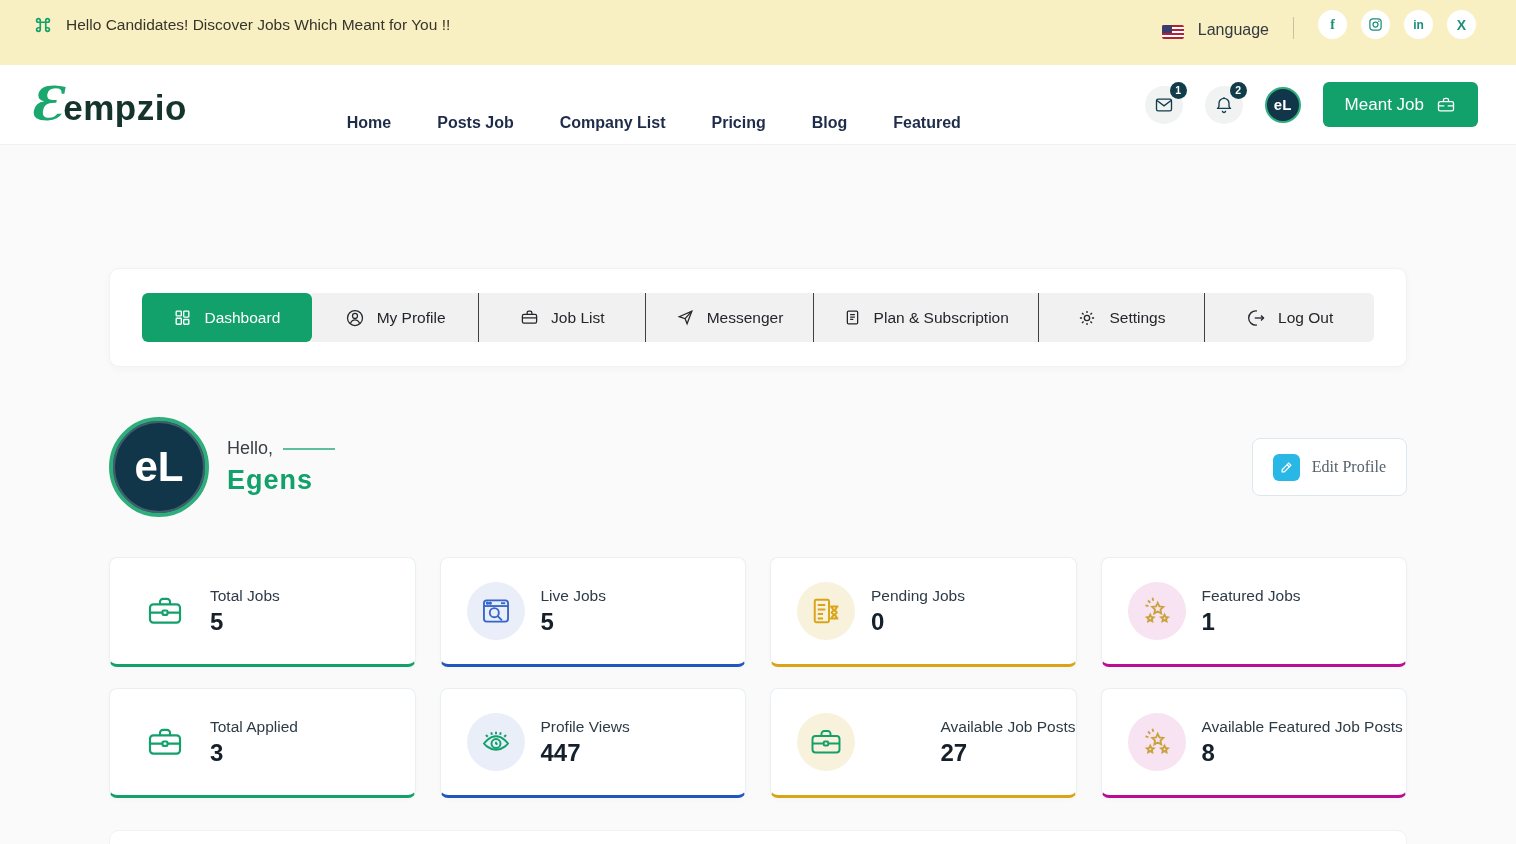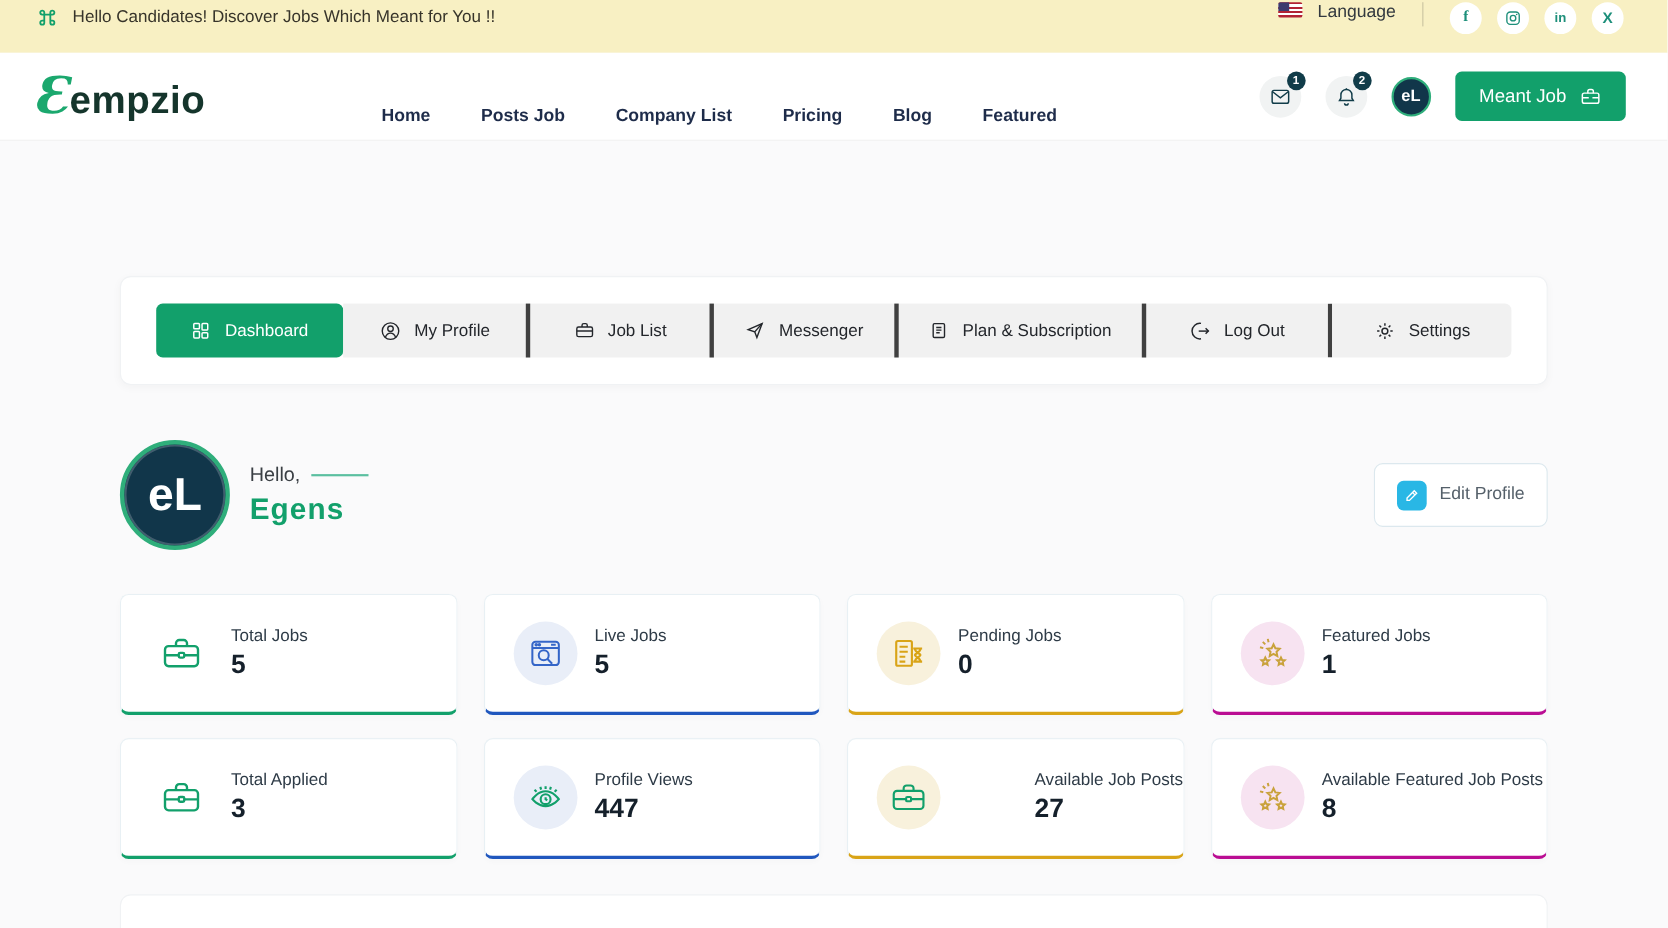--- a/index.html
+++ b/index.html
@@ -1,25 +1,25 @@
 <!DOCTYPE html>
 <html><head>
 <meta charset="utf-8">
 <style>
   * { margin:0; padding:0; box-sizing:border-box; }
   html,body { width:1516px; height:844px; overflow:hidden; background:#FAFAFB;
               font-family:"Liberation Sans", sans-serif; color:#222; }
 
   
-  .topbar { height:48px; background:#F8F0C3; display:flex; align-items:center;
+  .topbar { height:65px; background:#F8F0C3; display:flex; align-items:center;
             padding:0 40px 16px 32px; }
   .topbar-left { display:flex; align-items:center; gap:12px; }
   .command-glyph { color:#12A06B; display:flex; }
   .announce { font-size:15.5px; color:#37342a; font-weight:500; }
-  .topbar-right { margin-left:auto; display:flex; align-items:flex-start; gap:14px; }
+  .topbar-right { margin-left:auto; display:flex; align-items:flex-end; gap:14px; }
   .flag { width:22px; height:14px; border-radius:2px; overflow:hidden; position:relative;
           background:repeating-linear-gradient(#b22234 0 2px,#fff 2px 4px); }
   .flag::after { content:""; position:absolute; left:0; top:0; width:10px; height:8px; background:#3c3b6e; }
   .lang { font-size:16px; color:#33393f; }
   .tb-divider { width:1px; height:22px; background:#c9c2a0; margin:0 10px; }
   .social { display:flex; gap:14px; }
   .soc { width:29px; height:29px; border-radius:50%; background:#fff; display:flex;
          align-items:center; justify-content:center; color:#1D8F7A; font-weight:bold;
          font-size:14px; cursor:pointer; }
 
@@ -46,40 +46,40 @@
               gap:12px; cursor:pointer; }
 
   
   .container { width:1298px; margin:0 auto; }
 
   
   .tabcard { margin-top:123px; background:#fff; border:1px solid #F0F2F4; border-radius:10px;
              padding:24px 32px; box-shadow:0 2px 8px rgba(0,0,0,0.03); }
   .tabs { display:flex; height:49px; }
   .tab { display:flex; align-items:center; justify-content:center; gap:12px; font-size:15.5px;
-         color:#23262b; background:#F1F1F1; cursor:pointer; border-left:4px solid #404040; }
+         color:#23262b; background:#F1F1F1; cursor:pointer; border-left:1px solid #404040; }
   .tab:first-child,.tab:nth-child(2) { border-left:none; }
   .tab.active { background:#12A06B; color:#fff; border-radius:6px; }
   .tab:last-child { border-radius:0 6px 6px 0; }
   .t-dash{width:170px}.t-prof{width:167px}.t-job{width:167px}.t-msg{width:168px}
   .t-plan{width:225px}.t-set{width:167px}.t-out{width:170px}
 
   
   .greeting { margin-top:50px; display:flex; align-items:center; }
   .avatar-lg { width:100px; height:100px; border-radius:50%; background:#11364A; border:4px solid #2FAE7B;
                box-shadow:inset 0 0 0 2px rgba(255,255,255,.2); color:#fff; font-weight:bold;
                font-size:42px; display:flex; align-items:center; justify-content:center; }
   .hello-block { margin-left:18px; }
   .hello-row { display:flex; align-items:center; gap:10px; }
   .hello { font-size:18px; color:#3A3F44; }
   .hello-line { width:52px; height:2px; background:#5BBFA0; }
   .username { font-size:27px; font-weight:bold; color:#12A06B; letter-spacing:1px; margin-top:6px; }
   .edit-profile { margin-left:auto; background:#fff; border:1px solid #DCE8EE; border-radius:8px;
                   height:58px; padding:0 20px; display:flex; align-items:center; gap:12px;
-                  font-size:16px; color:#55606A; font-family:Liberation Sans, sans-serif; cursor:pointer; }
+                  font-size:16px; color:#55606A; font-family:Liberation Serif, serif; cursor:pointer; }
   .edit-ic { width:27px; height:27px; border-radius:6px; background:#29B7E5; color:#fff;
              display:flex; align-items:center; justify-content:center; }
 
   
   .stats { margin-top:40px; display:grid; grid-template-columns:repeat(4,1fr);
            gap:21px 24px; }
   .stat-card { background:#fff; border:1px solid #E8F0F4; border-bottom:3px solid #12A06B;
                border-radius:8px; height:110px; display:flex; align-items:center;
                padding-left:26px; box-shadow:0 2px 6px rgba(0,0,0,0.02); }
   .stat-ic { width:58px; height:58px; border-radius:50%; display:flex; align-items:center;
@@ -202,34 +202,34 @@
         </svg>
         <span>Messenger</span>
       </div>
       <div class="tab t-plan">
         <svg width="19" height="19" viewBox="0 0 24 24" fill="none" stroke="currentColor" stroke-width="1.6">
           <rect x="5.5" y="4" width="13" height="16" rx="1.5"></rect>
             <path d="M9 8.5h6M9 11.5h6M9 14.5h4"></path>
         </svg>
         <span>Plan &amp; Subscription</span>
       </div>
+      <div class="tab t-set">
+        <svg width="20" height="20" viewBox="0 0 24 24" fill="none" stroke="currentColor" stroke-width="1.6">
+          <circle cx="12" cy="12" r="3.2"></circle>
+          <path d="M12 3.5v2.6M12 17.9v2.6M3.5 12h2.6M17.9 12h2.6M6 6l1.9 1.9M16.1 16.1L18 18M18 6l-1.9 1.9M7.9 16.1L6 18"></path>
+        </svg>
+        <span>Settings</span>
+      </div>
       <div class="tab t-out">
         <svg width="20" height="20" viewBox="0 0 24 24" fill="none" stroke="currentColor" stroke-width="1.6">
           <path d="M13 3.6a8.5 8.5 0 1 0 0 16.8"></path>
             <path d="M10.5 12H21"></path>
             <path d="M18 9l3 3-3 3"></path>
         </svg>
         <span>Log Out</span>
-      </div>
-      <div class="tab t-set">
-        <svg width="20" height="20" viewBox="0 0 24 24" fill="none" stroke="currentColor" stroke-width="1.6">
-          <circle cx="12" cy="12" r="3.2"></circle>
-          <path d="M12 3.5v2.6M12 17.9v2.6M3.5 12h2.6M17.9 12h2.6M6 6l1.9 1.9M16.1 16.1L18 18M18 6l-1.9 1.9M7.9 16.1L6 18"></path>
-        </svg>
-        <span>Settings</span>
       </div>
     </div>
   </div>
 
   <div class="greeting">
     <div class="avatar-lg">eL</div>
     <div class="hello-block">
       <div class="hello-row">
         <span class="hello">Hello,</span>
         <span class="hello-line"></span>

